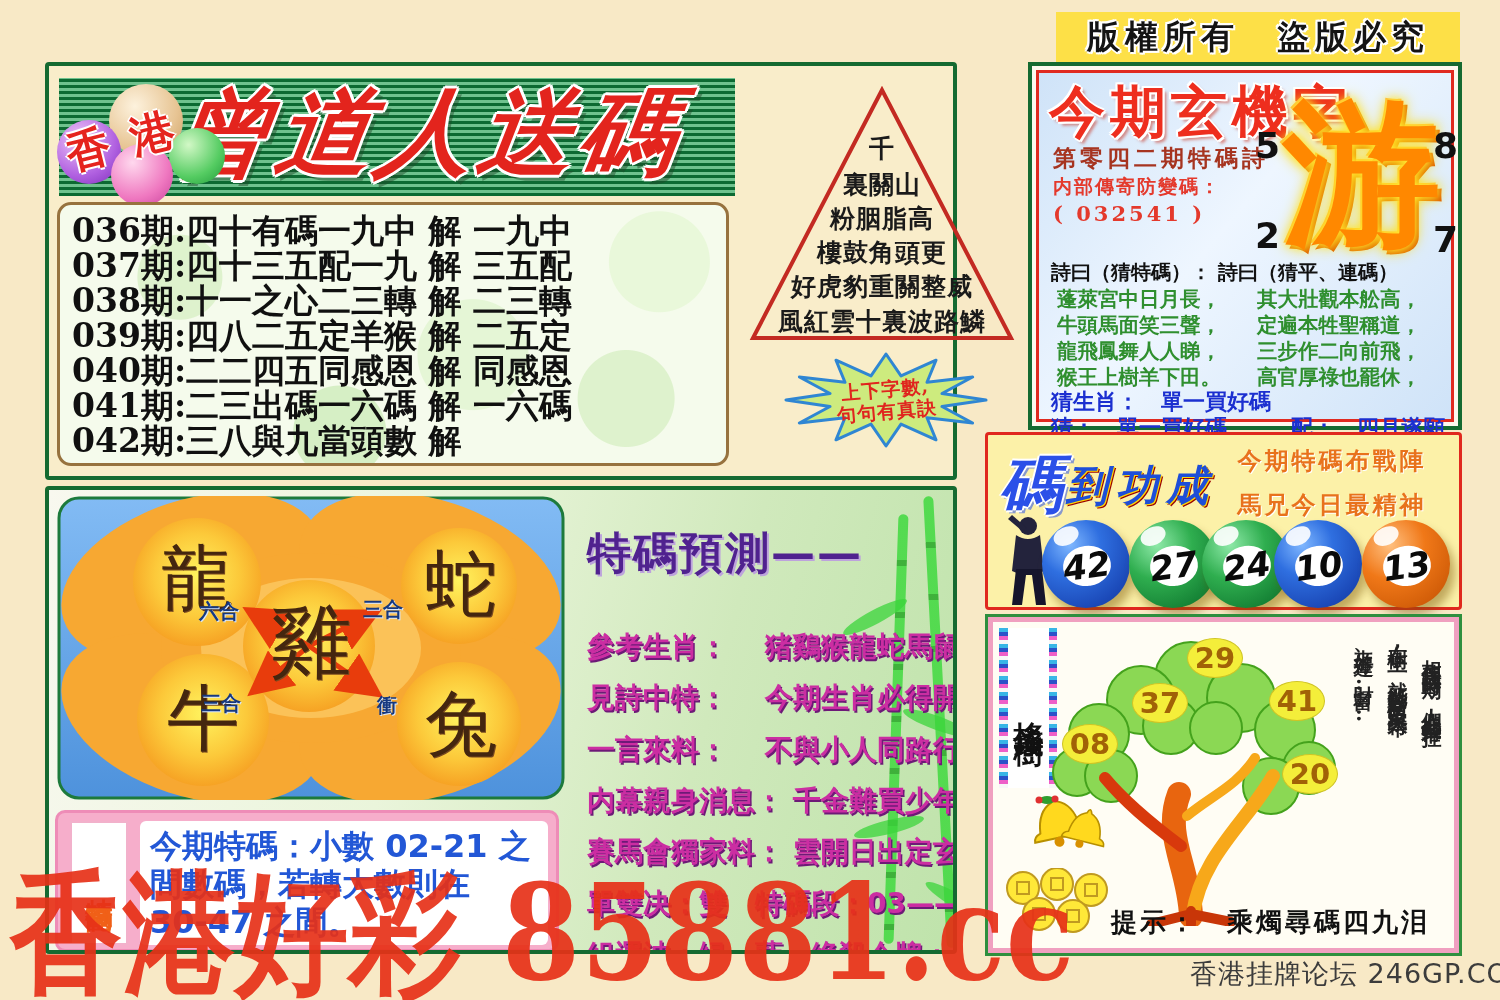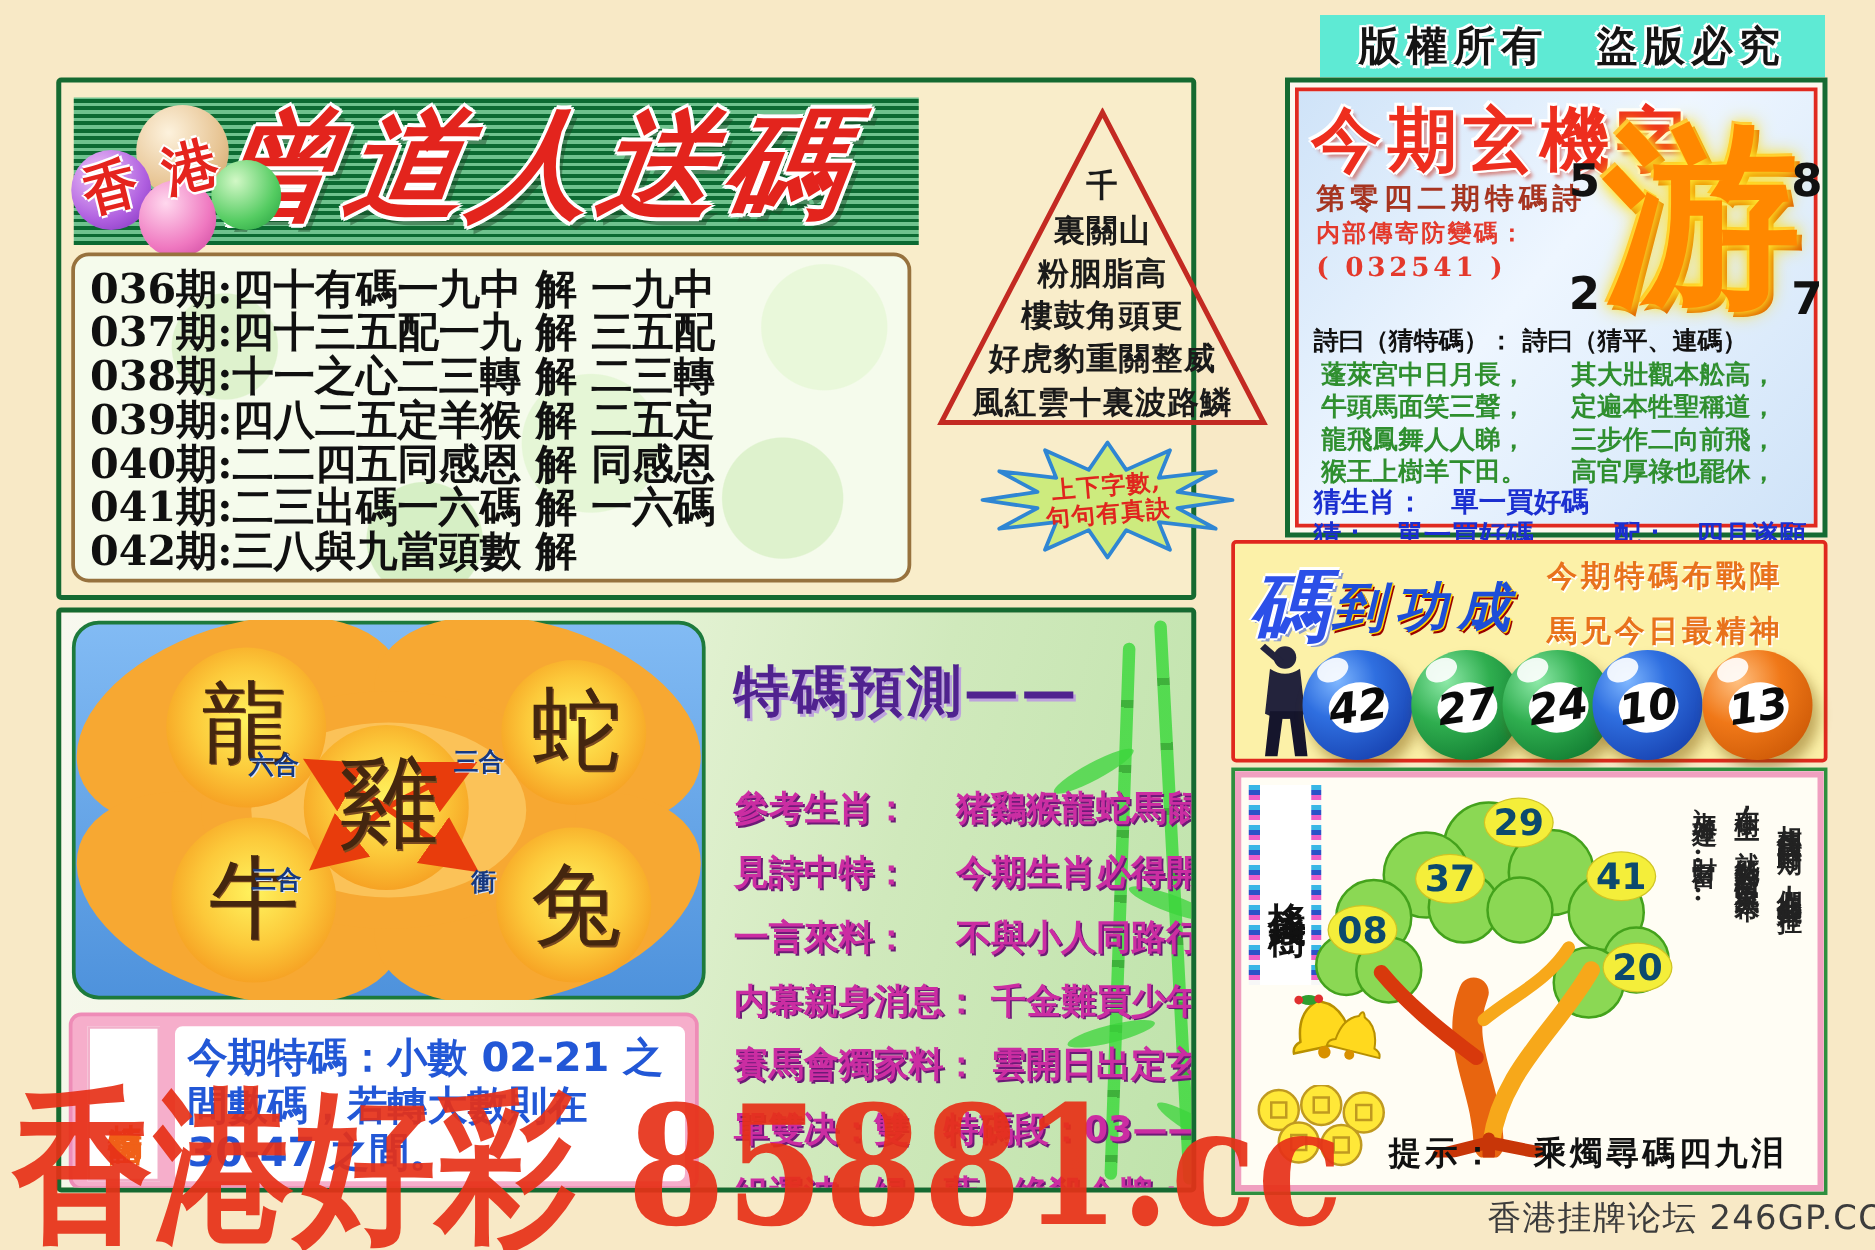--- a/index.html
+++ b/index.html
@@ -1,21 +1,21 @@
 <!DOCTYPE html>
 <html><head>
 <meta charset="utf-8">
 <style>
   * { margin:0; padding:0; box-sizing:border-box; }
   body { background:#f8e9c6; font-family:"DejaVu Serif", serif; }
   .page { position:relative; width:1500px; height:1000px; background:#f8e9c6; overflow:hidden; }
 
   
   .copyright { position:absolute; left:1056px; top:12px; width:404px; height:50px;
-    background:#5eead4; display:flex; align-items:center; justify-content:center;
+    background:#fde047; display:flex; align-items:center; justify-content:center;
     font-size:33px; font-weight:bold; color:#141414; letter-spacing:5px; white-space:nowrap;
     text-shadow:-2px 0 #fff,2px 0 #fff,0 -2px #fff,0 2px #fff,-2px -2px #fff,2px 2px #fff; }
 
   
   .boxA { position:absolute; left:45px; top:62px; width:912px; height:418px;
     border:4px solid #156a31; border-radius:4px; background:#f9edca; }
   .masthead { position:absolute; left:10px; top:12px; width:676px; height:118px;
     background:repeating-linear-gradient(0deg,#0c6a32 0 3px,#6fc28e 3px 6px); }
   .main-title { position:absolute; left:118px; top:-6px; font-size:95px; line-height:120px;
     font-weight:bold; font-style:italic; color:#e3241d; letter-spacing:6px; white-space:nowrap;
@@ -145,21 +145,21 @@
   .tree-label { position:absolute; left:6px; top:6px; width:58px; height:160px; display:flex; }
   .tl-stripe { width:11px; height:100%;
     background:repeating-linear-gradient(180deg,#38b6e6 0 4px,#2b52c8 4px 8px,#ee5fc8 8px 12px,#f7f7f7 12px 16px); }
   .tl-mid { flex:1; background:#fff; display:flex; align-items:center; justify-content:center;
     writing-mode:vertical-rl; font-size:30px; font-weight:bold; color:#111; letter-spacing:7px; }
   .treesvg { position:absolute; left:48px; top:4px; }
   .bells { position:absolute; left:30px; top:168px; }
   .coins { position:absolute; left:8px; top:246px; }
   .tnum { position:absolute; width:56px; height:40px; background:#f4ee3a; border-radius:50%;
     display:flex; align-items:center; justify-content:center; font-family:"DejaVu Sans",sans-serif;
-    font-weight:bold; font-size:29px; color:#0c4a6e; border:1px solid #cfc425; }
+    font-weight:bold; font-size:29px; color:#a16207; border:1px solid #cfc425; }
   .t29{left:194px; top:16px;} .t37{left:139px; top:61px;} .t41{left:276px; top:59px;}
   .t08{left:69px; top:102px;} .t20{left:289px; top:132px;}
   .legend { position:absolute; right:8px; top:8px; height:300px; display:flex;
     flex-direction:row-reverse; gap:7px; }
   .lcol { writing-mode:vertical-rl; font-size:20px; font-weight:bold; color:#222;
     letter-spacing:4px; }
   .lc0{padding-top:14px;} .lc2{padding-top:4px;}
   .hint { position:absolute; left:118px; bottom:8px; font-size:26px; font-weight:bold; color:#111;
     letter-spacing:3px; white-space:nowrap; }
 

